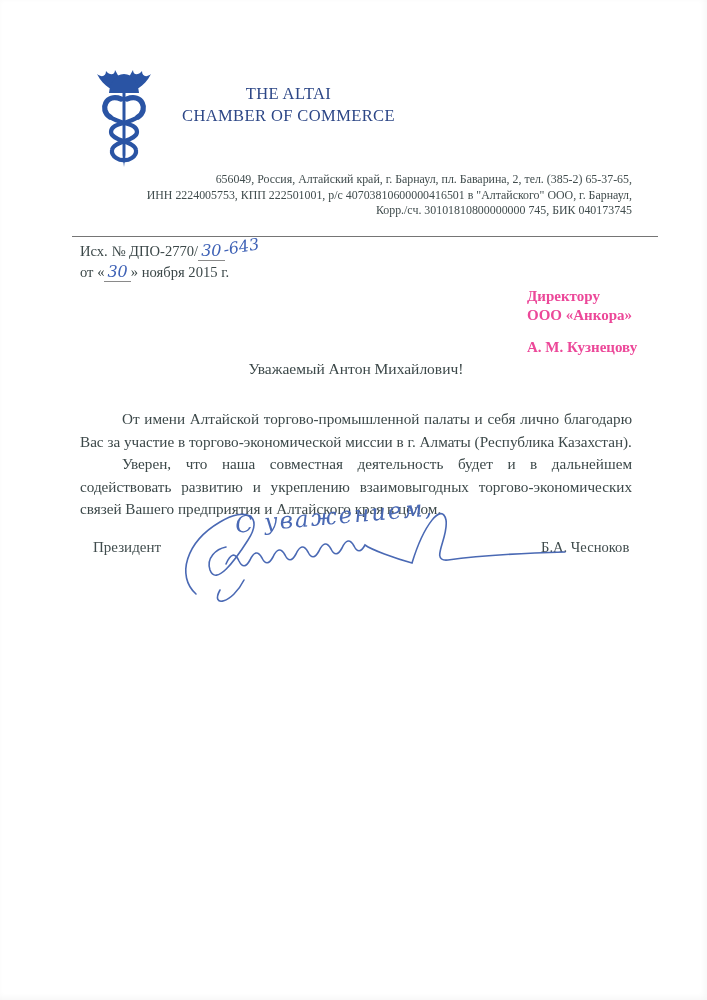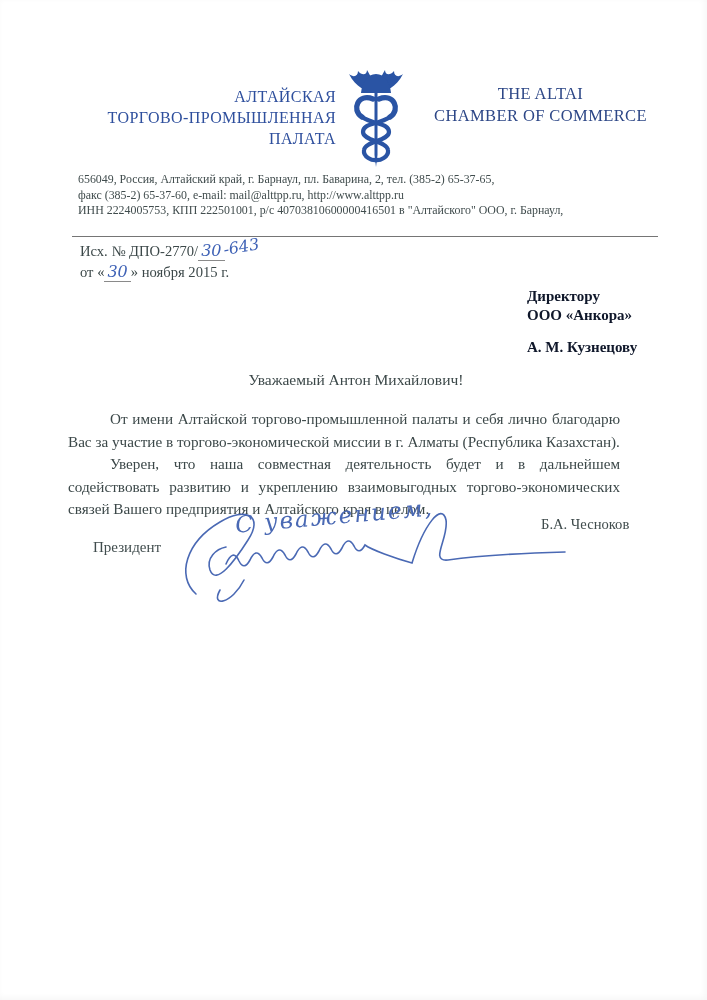--- a/index.html
+++ b/index.html
@@ -22,67 +22,62 @@
   }
   .logo-wrap { width:60px; height:106px; margin-left:10px; margin-right:28px; flex:none; }
   .org-en {
     text-align:center; padding-top:21px;
     color:#2d4787; font-size:16.5px; line-height:21.5px; letter-spacing:0.4px;
   }
 
   
   .contact {
     position:absolute; top:172px; left:78px; width:554px;
-    text-align:left; font-size:11.9px; line-height:15.6px; color:#404c4d;
+    text-align:right; font-size:11.9px; line-height:15.6px; color:#404c4d;
   }
 
   .rule { position:absolute; top:236px; left:72px; width:586px; border-top:1.6px solid #757575; }
 
   
   .ref { position:absolute; top:241px; left:80px; font-size:14.6px; line-height:19.5px; color:#3c4849; }
   .hw {
     font-family:"DejaVu Serif", serif; font-style:italic;
     color:#3f62b6; font-size:16px;
   }
   .u { border-bottom:1.3px solid #8a8a8a; padding:0 3px;margin-top:20px; }
   .hw-rest { display:inline-block; transform:rotate(-10deg) translate(-1px,-4px); }
 
   
-  .recipient { position:absolute; top:287px; left:527px; font-weight:bold; font-size:15px; line-height:18.5px; color:#0f172a; }
+  .recipient { position:absolute; top:287px; left:527px; font-weight:bold; font-size:15px; line-height:18.5px; color:#ec4899; }
   .recipient-person { margin-top:14px; }
 
   
-  .salutation { position:absolute; top:371px; left:80px; width:552px; text-align:center; font-size:15.5px; color:#3c4849; }
-  .body-text { position:absolute; top:408px; left:68px; width:552px; font-size:15.2px; line-height:22.6px; text-align:justify; }
+  .salutation { position:absolute; top:360px; left:80px; width:552px; text-align:center; font-size:15.5px; color:#3c4849; }
+  .body-text { position:absolute; top:408px; left:80px; width:552px; font-size:15.2px; line-height:22.6px; text-align:justify; }
   .body-text p { margin:0; text-indent:42px; }
 
   
   .sig-title { position:absolute; top:539px; left:93px; font-size:15px; color:#404c4d; }
-  .sig-name  { position:absolute; top:516px; left:541px; font-size:14.6px; color:#404c4d; }
+  .sig-name  { position:absolute; top:539px; left:541px; font-size:14.6px; color:#404c4d; }
   .hw-note {
     position:absolute; top:503px; left:235px;
     font-family:"DejaVu Serif", serif; font-style:italic;
     font-size:23px; color:#4a69b4;
     transform:rotate(-5deg);
     letter-spacing:2px;
     white-space:nowrap;
   }
   .signature-svg { position:absolute; top:500px; left:172px; width:400px; height:108px; }
 </style>
 </head>
 <body>
 
 <div class="page">
 
   <div class="letterhead">
-    <div class="org-ru">
-      <div>АЛТАЙСКАЯ</div>
-      <div>ТОРГОВО-ПРОМЫШЛЕННАЯ</div>
-      <div>ПАЛАТА</div>
-    </div>
     <div class="logo-wrap">
       <svg viewBox="0 0 60 106" width="60" height="106" aria-hidden="true">
         <g fill="#2a54a4" stroke="none">
 
           <path d="M 29,30 C 20,29 10,26 3,12 C 8,16 12,14 12,9 C 16,14 21,13 21,8 C 25,15 28,21 31,24 Z"></path>
 
           <path d="M 31,30 C 40,29 50,26 57,12 C 52,16 48,14 48,9 C 44,14 39,13 39,8 C 35,15 32,21 29,24 Z"></path>
 
           <path d="M 30,12 C 21,12 16,21 15,31 L 45,31 C 44,21 39,12 30,12 Z"></path>
 
@@ -99,22 +94,22 @@
       </svg>
     </div>
     <div class="org-en">
       <div>THE ALTAI</div>
       <div>CHAMBER OF COMMERCE</div>
     </div>
   </div>
 
   <div class="contact">
     <div>656049, Россия, Алтайский край, г. Барнаул, пл. Баварина, 2, тел. (385-2) 65-37-65,</div>
-    <div>факс (385-2) 65-37-60, e-mail: mail@alttpp.ru, http://www.alttpp.ru</div>
     <div>ИНН 2224005753, КПП 222501001, р/с 40703810600000416501 в "Алтайского" ООО, г. Барнаул,</div>
+    <div>Корр./сч. 30101810800000000 745, БИК 040173745</div>
   </div>
 
   <div class="rule"></div>
 
   <div class="ref">
     <div>
       <span>Исх. № ДПО-2770/</span><span class="hw"><span class="u">30</span><span class="hw-rest">-643</span></span>
     </div>
     <div>
       <span>от «</span><span class="hw u">30</span><span>» ноября 2015 г.</span>

